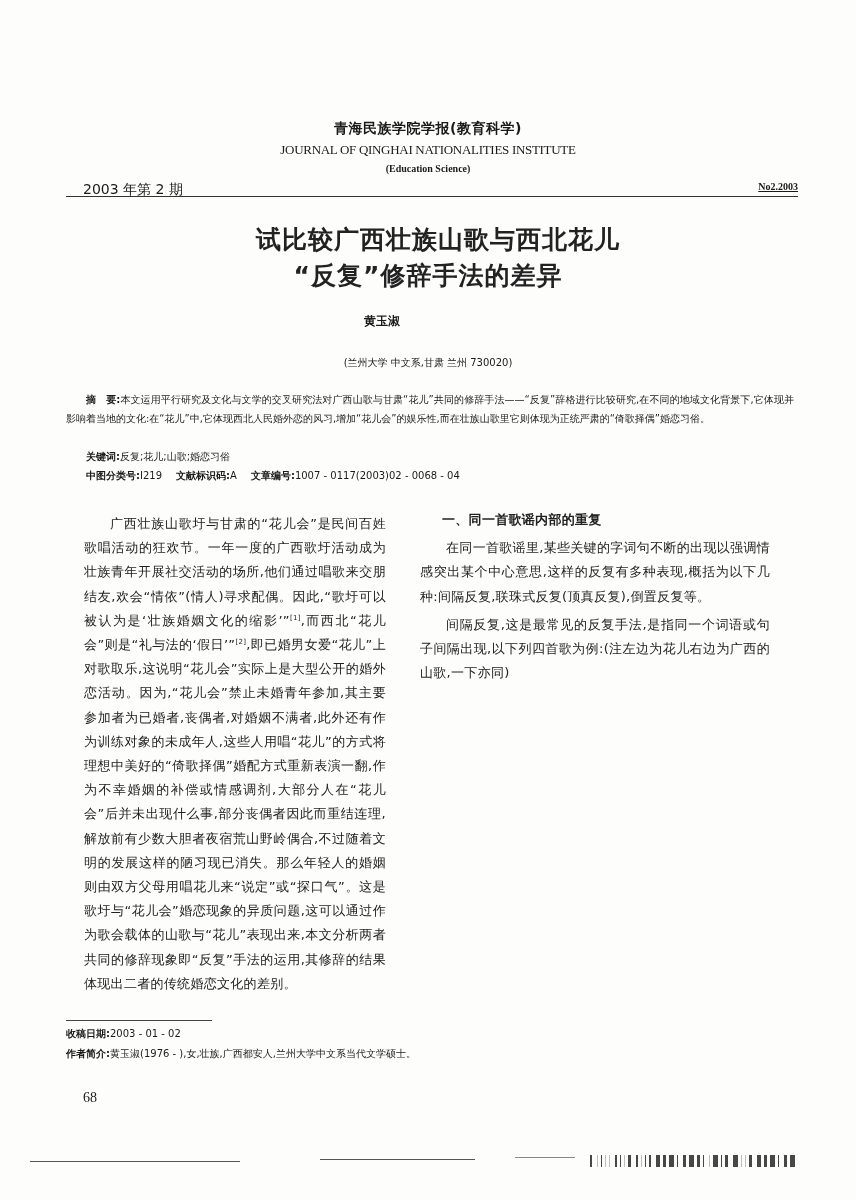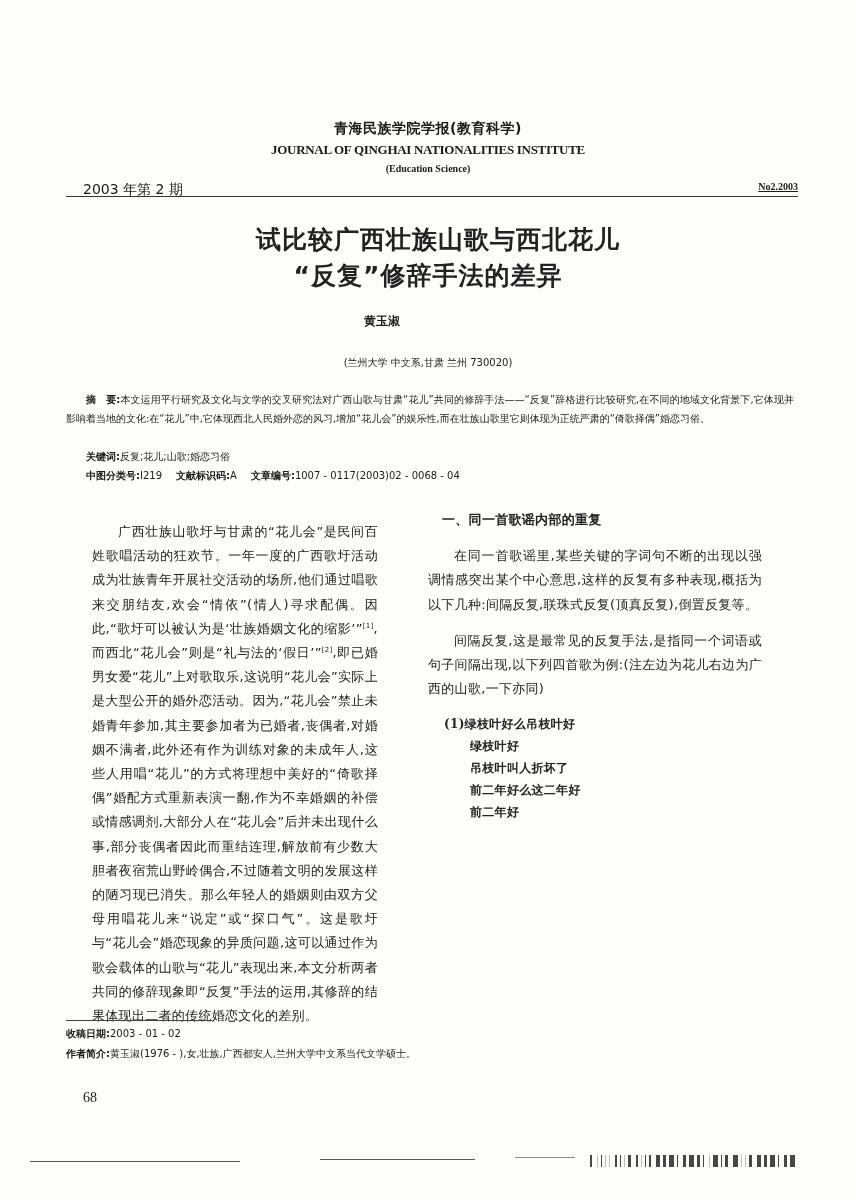--- a/index.html
+++ b/index.html
@@ -3,41 +3,41 @@
 <meta charset="utf-8">
 <style>
   html, body { margin: 0; padding: 0; }
   body {
     width: 856px; height: 1200px; position: relative; overflow: hidden;
     background: #fdfdfc; color: #1a1a1a;
     font-family: "DejaVu Serif", "Liberation Serif", serif;
   }
   .abs { position: absolute; }
   .journal-cn { left: 0; width: 856px; top: 120px; text-align: center; font-size: 14px; font-weight: bold; font-family: "DejaVu Sans", sans-serif; letter-spacing: 0.5px; }
-  .journal-en { left: 0; width: 856px; top: 142px; text-align: center; font-size: 13px; font-weight: bold; font-family: "Liberation Serif", serif; letter-spacing: -0.3px; }
+  .journal-en { left: 0; width: 856px; top: 142px; text-align: center; font-size: 13px; font-weight: normal; font-family: "Liberation Serif", serif; letter-spacing: -0.3px; }
   .journal-sub { left: 0; width: 856px; top: 163px; text-align: center; font-size: 10px; font-weight: bold; font-family: "Liberation Serif", serif; }
   .issue-left { left: 83px; top: 181px; font-size: 14px; font-family: "DejaVu Sans", sans-serif; }
   .issue-right { right: 58px; top: 181px; font-size: 10px; font-weight: bold; font-family: "Liberation Serif", serif; text-decoration: underline; }
   .header-rule { left: 66px; top: 196px; width: 732px; height: 0; border-top: 1.5px solid #333; }
 
   .title { left: 0; width: 856px; text-align: center; font-family: "DejaVu Sans", sans-serif; font-weight: bold; font-size: 25px; color: #222; letter-spacing: 1px; }
   .title-1 { top: 223px; padding-left: 10px; }
   .title-2 { top: 259px; padding-right: 30px; }
   .author { left: 0; width: 764px; top: 313px; text-align: center; font-size: 12px; font-weight: bold; font-family: "DejaVu Sans", sans-serif; }
   .affil { left: 0; width: 856px; top: 356px; text-align: center; font-size: 10px; font-family: "DejaVu Sans", sans-serif; }
 
   .abstract { left: 66px; top: 390px; width: 728px; font-size: 10px; line-height: 19px; font-family: "DejaVu Sans", sans-serif; text-indent: 20px; text-align: justify; }
   .abstract .lab { font-weight: bold; }
   .kw { left: 86px; top: 450px; font-size: 10px; font-family: "DejaVu Sans", sans-serif; }
   .cls { left: 86px; top: 469px; font-size: 10px; font-family: "DejaVu Sans", sans-serif; }
   .kw .lab, .cls .lab { font-weight: bold; }
   .cls span.gap { display: inline-block; width: 14px; }
 
   .col { font-size: 13px; line-height: 24.2px; text-align: justify; font-family: "DejaVu Sans", sans-serif; color: #222; letter-spacing: 0.3px; }
-  .col p { margin: 12px; text-indent: 2em; }
+  .col p { margin: 4px; text-indent: 2em; }
   .col p.noindent { text-indent: 0; }
   .col-left { left: 80px; top: 508px; width: 310px; }
   .col-right { left: 416px; top: 508px; width: 358px; }
   .col h3 { margin: 0; font-size: 13px; font-weight: bold; text-indent: 2em; }
   .poem { margin: 0; padding: 0; list-style: none; font-family: "DejaVu Serif", serif; font-weight: bold; font-size: 12px; line-height: 22px; }
   .poem li { padding-left: 54px; }
   .poem li.first { padding-left: 28px; }
   sup { font-size: 7px; line-height: 0; }
 
   .foot-rule { left: 66px; top: 1020px; width: 146px; border-top: 1px solid #444; }
@@ -76,27 +76,20 @@
 </div>
 
 <div class="abs col col-left">
   <p><span>广西壮族山歌圩与甘肃的“花儿会”是民间百姓歌唱活动的狂欢节。一年一度的广西歌圩活动成为壮族青年开展社交活动的场所,他们通过唱歌来交朋结友,欢会“情依”(情人)寻求配偶。因此,“歌圩可以被认为是‘壮族婚姻文化的缩影’”</span><sup>[1]</sup><span>,而西北“花儿会”则是“礼与法的‘假日’”</span><sup>[2]</sup><span>,即已婚男女爱“花儿”上对歌取乐,这说明“花儿会”实际上是大型公开的婚外恋活动。因为,“花儿会”禁止未婚青年参加,其主要参加者为已婚者,丧偶者,对婚姻不满者,此外还有作为训练对象的未成年人,这些人用唱“花儿”的方式将理想中美好的“倚歌择偶”婚配方式重新表演一翻,作为不幸婚姻的补偿或情感调剂,大部分人在“花儿会”后并未出现什么事,部分丧偶者因此而重结连理,解放前有少数大胆者夜宿荒山野岭偶合,不过随着文明的发展这样的陋习现已消失。那么年轻人的婚姻则由双方父母用唱花儿来“说定”或“探口气”。这是歌圩与“花儿会”婚恋现象的异质问题,这可以通过作为歌会载体的山歌与“花儿”表现出来,本文分析两者共同的修辞现象即“反复”手法的运用,其修辞的结果体现出二者的传统婚恋文化的差别。</span></p>
 </div>
 
 <div class="abs col col-right">
   <h3>一、同一首歌谣内部的重复</h3>
   <p>在同一首歌谣里,某些关键的字词句不断的出现以强调情感突出某个中心意思,这样的反复有多种表现,概括为以下几种:间隔反复,联珠式反复(顶真反复),倒置反复等。</p>
   <p>间隔反复,这是最常见的反复手法,是指同一个词语或句子间隔出现,以下列四首歌为例:(注左边为花儿右边为广西的山歌,一下亦同)</p>
-  <ul class="poem">
-    <li class="first">(1)绿枝叶好么吊枝叶好</li>
-    <li>绿枝叶好</li>
-    <li>吊枝叶叫人折坏了</li>
-    <li>前二年好么这二年好</li>
-    <li>前二年好</li>
-  </ul>
 </div>
 
 <div class="abs foot-rule"></div>
 <div class="abs foot1">
   <span class="lab">收稿日期:</span><span>2003 - 01 - 02</span>
 </div>
 <div class="abs foot2">
   <span class="lab">作者简介:</span><span>黄玉淑(1976 - ),女,壮族,广西都安人,兰州大学中文系当代文学硕士。</span>
 </div>
 <div class="abs page-num">68</div>

